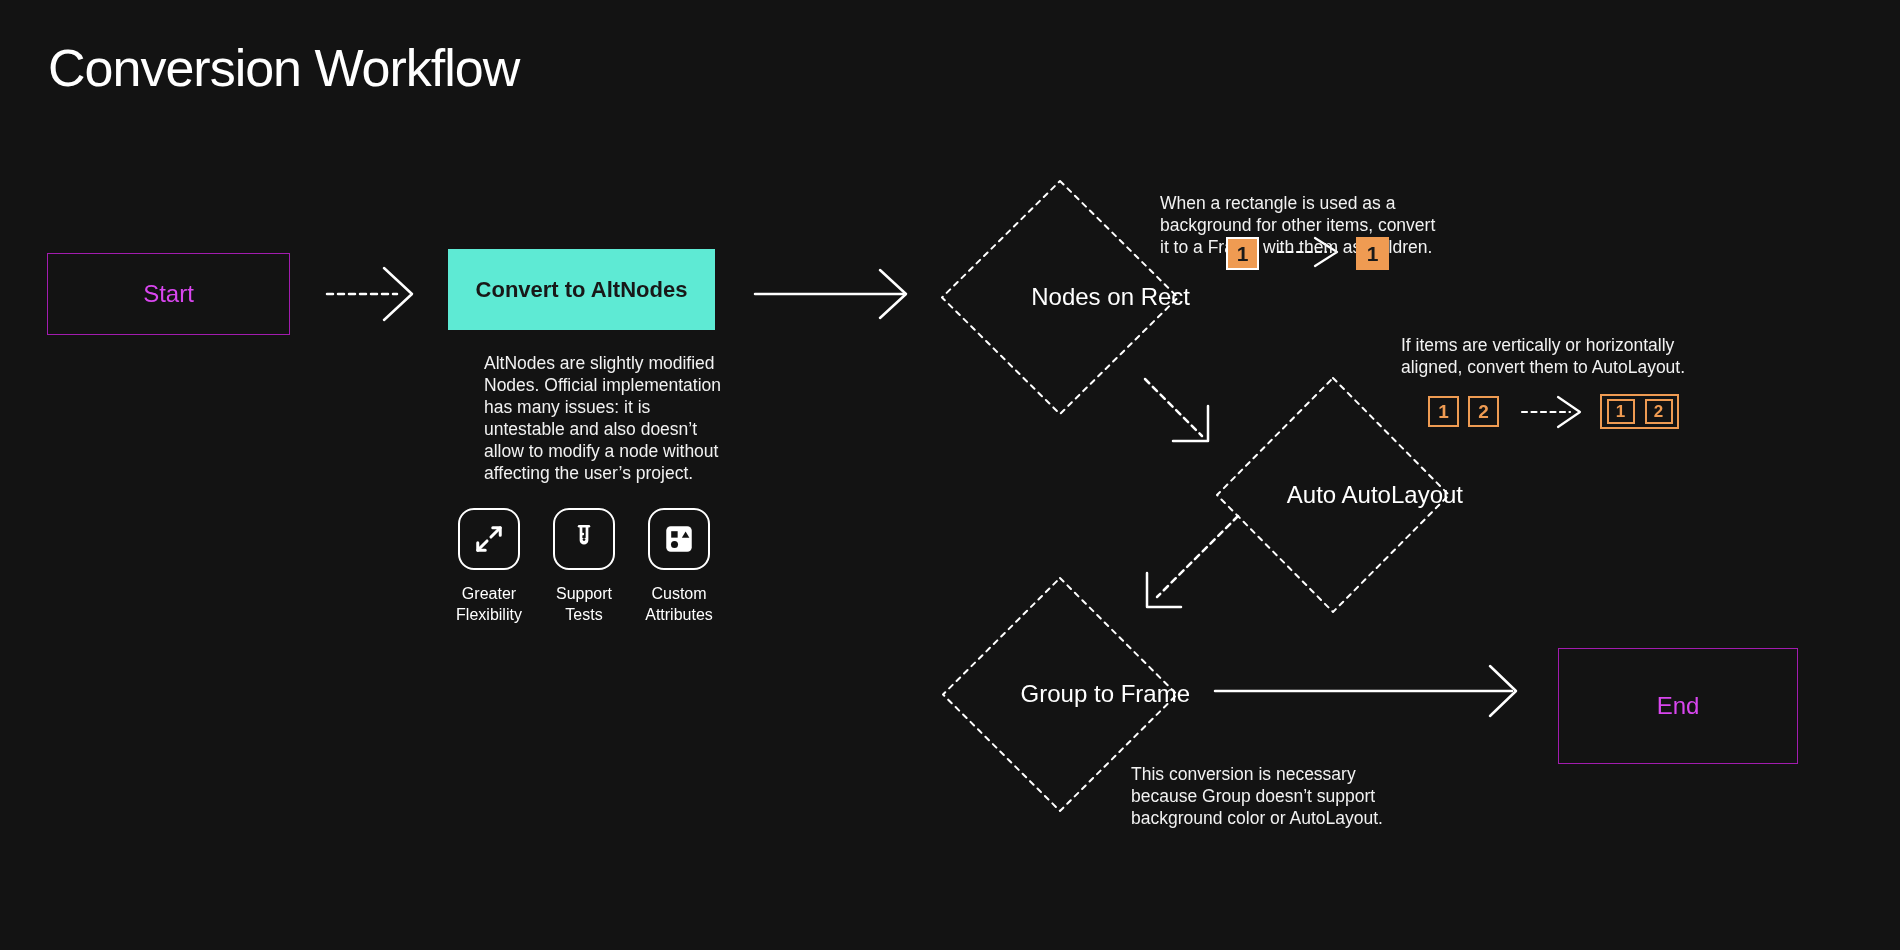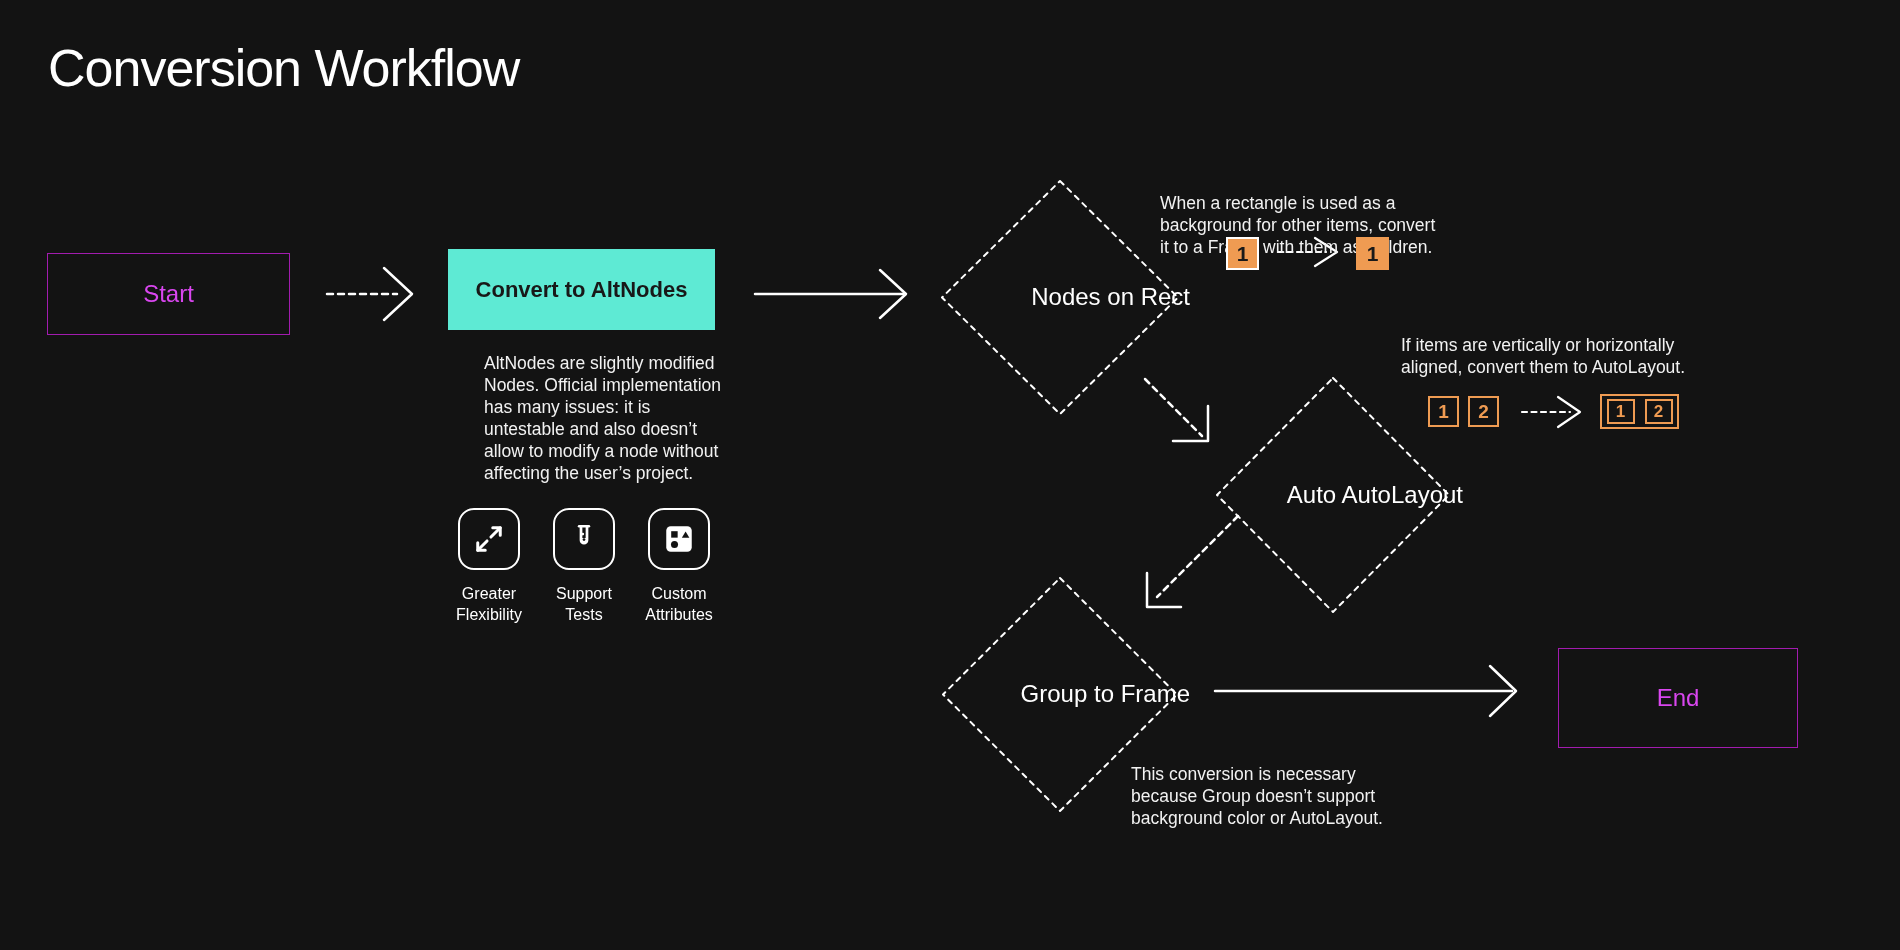--- a/index.html
+++ b/index.html
@@ -8,21 +8,21 @@
   .stage{ position:relative; width:1900px; height:950px; background:#131313; overflow:hidden; }
 
   .page-title{ position:absolute; left:48px; top:38px; font-size:52px; font-weight:400;
     letter-spacing:-1px; color:#ffffff; }
 
   svg.flow-canvas{ position:absolute; left:0; top:0; width:1900px; height:950px; }
 
   .rect-node{ position:absolute; border:1px solid #a21caf; display:flex; align-items:center;
     justify-content:center; color:#d946ef; font-size:24px; font-weight:500; }
   .start-node{ left:47px; top:253px; width:243px; height:82px; }
-  .end-node{ left:1558px; top:648px; width:240px; height:100px;text-align:right; }
+  .end-node{ left:1558px; top:648px; width:240px; height:116px;text-align:right; }
 
   .convert-node{ position:absolute; left:448px; top:249px; width:267px; height:81px;
     background:#5eead4; display:flex; align-items:center; justify-content:center;
     color:#181818; font-size:22px; font-weight:600; }
 
   .diamond-label{ position:absolute; width:260px; text-align:right; color:#ffffff;
     font-size:24px; font-weight:500; }
   .lbl-nodes-on-rect{ left:930px; top:283px; }
   .lbl-auto-autolayout{ left:1203px; top:481px; }
   .lbl-group-to-frame{ left:930px; top:680px; }

